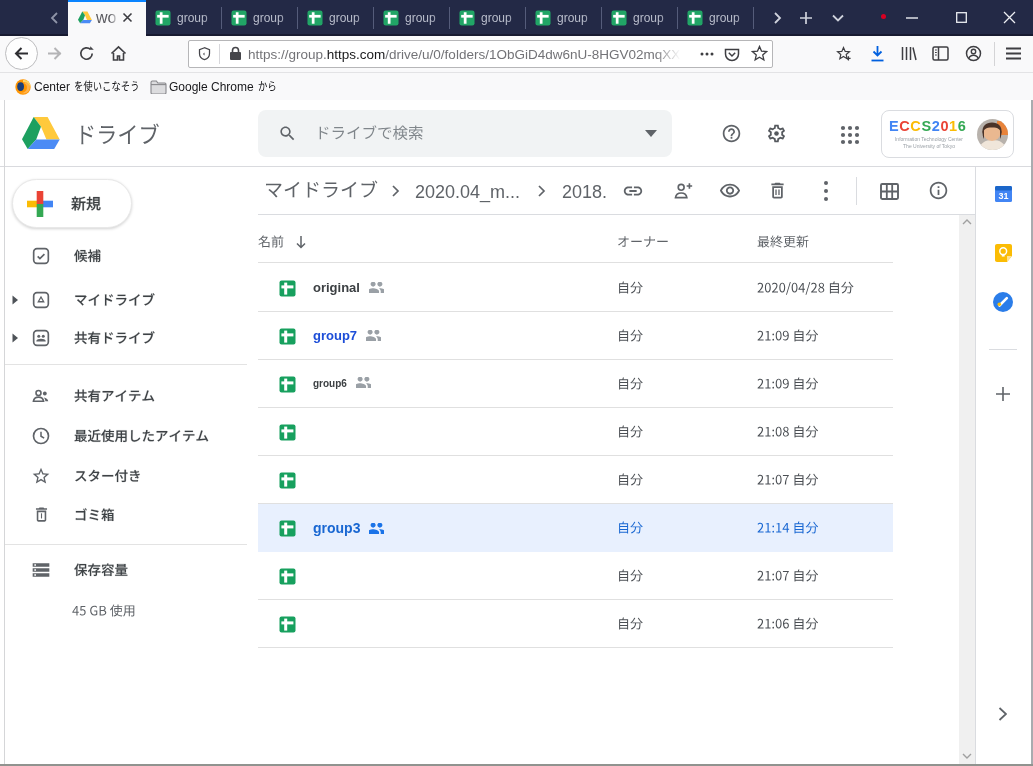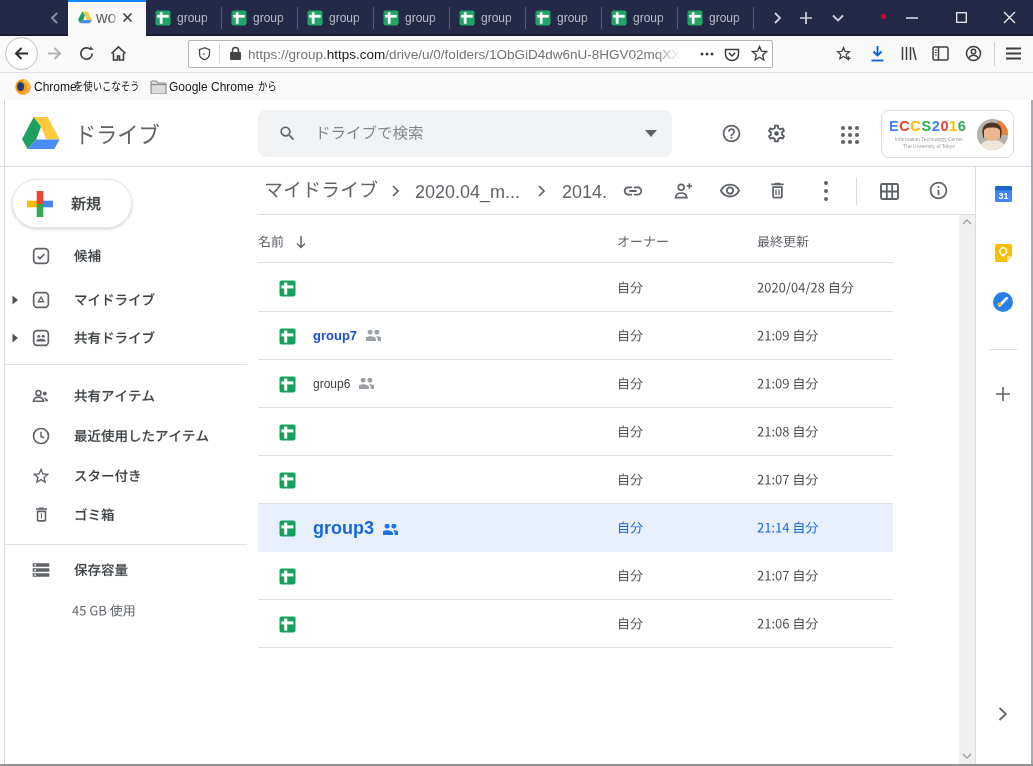--- a/index.html
+++ b/index.html
@@ -173,21 +173,21 @@
     <svg class="ab" style="left:1006px;top:47px" width="15" height="13" viewBox="0 0 15 13">
       <path d="M0 1.5h15M0 6.5h15M0 11.5h15" stroke="#3e3e42" stroke-width="1.8"></path>
     </svg>
     <div class="ab" style="left:0px;top:73px;width:1033px;height:27px;background:#f9f9fa;border-bottom:1px solid #cfcfd1"></div>
     <svg class="ab" style="left:15px;top:79px" width="16" height="16" viewBox="0 0 16 16">
 <circle cx="8" cy="8" r="7.7" fill="#ff9500"></circle>
 <ellipse cx="5.6" cy="7.6" rx="3.4" ry="4.4" fill="#1c3f7a"></ellipse>
 <path d="M2.6 11.8C4.4 13.6 6.4 14 8.4 13.4c2.6-.8 3.9-3 3.5-5.6C11.6 5.6 10 4.2 7.8 4c1.6-1 3.4-1 4.8 0 1.6 1.1 2.4 2.9 2.2 4.9-.3 3-2.6 5.3-5.7 5.5-2.7.2-5.3-1-6.5-2.6z" fill="#ffb24c"></path>
 <path d="M8 1.1c2.4-.6 5 .4 6.4 2.6 1 1.6 1.2 3.4.7 5.1-.1-2.3-1.2-4.1-3.1-5.1C10.7 3 9.3 2.8 8 3.2z" fill="#ffd567"></path>
 </svg>
-    <div class="ab" style="left:34px;top:80px;width:40px;height:14px;font-size:12px;line-height:14px;color:#18181b">Chrome</div>
+    <div class="ab" style="left:34px;top:80px;width:40px;height:14px;font-size:12px;line-height:14px;color:#18181b">Center</div>
     <div style="position:absolute;left:73.5px;top:80.4px;line-height:0">
       <svg width="68" height="14" viewBox="0 -10.6 68 14" style="overflow:visible">
         <path fill="#18181b" d="M8.3 -5.3 7.9 -6.2C7.7 -6 7.5 -5.9 7.2 -5.7C6.7 -5.4 6.1 -5.1 5.5 -4.8C5.3 -5.4 4.8 -5.8 4.2 -5.8C3.8 -5.8 3.3 -5.7 2.9 -5.4C3.2 -5.9 3.6 -6.6 3.8 -7.2C4.8 -7.3 6 -7.4 6.9 -7.6L6.9 -8.5C6 -8.3 5 -8.2 4 -8.1C4.2 -8.7 4.2 -9.1 4.3 -9.5L3.5 -9.6C3.5 -9.1 3.4 -8.6 3.3 -8.1L2.7 -8.1C2.3 -8.1 1.6 -8.1 1.1 -8.2V-7.3C1.6 -7.2 2.2 -7.2 2.6 -7.2H3.1C2.7 -6.3 2.1 -5 0.9 -3.6L1.5 -3C1.8 -3.4 2.1 -3.9 2.4 -4.2C2.8 -4.7 3.4 -5.1 4 -5.1C4.4 -5.1 4.7 -4.8 4.8 -4.3C3.7 -3.6 2.6 -2.7 2.6 -1.3C2.6 0.2 3.7 0.5 5 0.5C5.9 0.5 6.9 0.4 7.6 0.3L7.6 -0.6C6.8 -0.5 5.8 -0.3 5.1 -0.3C4.1 -0.3 3.4 -0.5 3.4 -1.4C3.4 -2.2 4 -2.9 4.9 -3.4C4.9 -2.8 4.8 -2 4.8 -1.6H5.6L5.5 -3.9C6.2 -4.3 6.9 -4.7 7.4 -4.9C7.7 -5 8 -5.2 8.3 -5.3Z M15 -10V-8.7H12.4V-7.9H15V-6.7H12.6V-3.4H14.9C14.9 -2.8 14.7 -2.1 14.4 -1.6C13.9 -2 13.5 -2.6 13.2 -3.2L12.6 -2.9C13 -2.2 13.4 -1.5 14 -1C13.6 -0.5 12.9 -0 12 0.3C12.2 0.4 12.4 0.8 12.4 1C13.4 0.6 14.1 0.1 14.6 -0.5C15.5 0.3 16.7 0.7 18 1C18.1 0.7 18.3 0.4 18.5 0.2C17.1 -0 15.9 -0.4 15 -1.1C15.4 -1.8 15.5 -2.6 15.6 -3.4H18.1V-6.7H15.6V-7.9H18.4V-8.7H15.6V-10ZM13.3 -6H15V-4.7L15 -4.2H13.3ZM15.6 -6H17.4V-4.2H15.6L15.6 -4.7ZM12 -10.1C11.4 -8.3 10.5 -6.5 9.6 -5.4C9.7 -5.1 9.9 -4.7 9.9 -4.5C10.3 -4.9 10.7 -5.4 11 -6V1H11.7V-7.3C12 -8.1 12.4 -9 12.6 -9.8Z M20.8 -8.4 19.9 -8.4C20 -8.1 20 -7.6 20 -7.3C20 -6.6 20 -5.2 20.1 -4.1C20.3 -1 21.2 0.1 22.1 0.1C22.7 0.1 23.3 -0.6 23.8 -2.6L23.2 -3.5C23 -2.3 22.5 -1 22.1 -1C21.4 -1 20.9 -2.4 20.8 -4.4C20.7 -5.4 20.7 -6.5 20.7 -7.2C20.7 -7.5 20.8 -8.1 20.8 -8.4ZM25.7 -8 25 -7.7C25.9 -6.3 26.4 -3.9 26.6 -1.7L27.3 -2.1C27.2 -4.1 26.5 -6.6 25.7 -8Z M30.3 -8.4V-7.4C31 -7.4 31.8 -7.3 32.8 -7.3C33.6 -7.3 34.6 -7.4 35.3 -7.5V-8.4C34.6 -8.4 33.6 -8.3 32.8 -8.3C31.8 -8.3 31 -8.3 30.3 -8.4ZM30.7 -3.6 29.9 -3.7C29.8 -3.2 29.7 -2.6 29.7 -2C29.7 -0.5 30.8 0.3 32.7 0.3C34 0.3 35.2 0.1 35.9 -0.1L35.9 -1.2C35.2 -0.9 34 -0.7 32.7 -0.7C31.2 -0.7 30.5 -1.3 30.5 -2.2C30.5 -2.7 30.5 -3.1 30.7 -3.6Z M45.7 -5.5 46.2 -6.3C45.7 -6.7 44.7 -7.5 44 -7.9L43.6 -7.2C44.2 -6.8 45.2 -6 45.7 -5.5ZM43.3 -2 43.3 -1.4C43.3 -0.8 43 -0.3 42.2 -0.3C41.5 -0.3 41.1 -0.6 41.1 -1.2C41.1 -1.8 41.6 -2.2 42.3 -2.2C42.6 -2.2 43 -2.1 43.3 -2ZM43.9 -5.8H43.1C43.2 -5 43.2 -3.8 43.2 -2.8C43 -2.9 42.6 -2.9 42.3 -2.9C41.3 -2.9 40.5 -2.2 40.5 -1.1C40.5 0.1 41.3 0.6 42.3 0.6C43.5 0.6 44 -0.2 44 -1.1L44 -1.6C44.6 -1.2 45.1 -0.7 45.5 -0.3L45.9 -1.1C45.4 -1.6 44.7 -2.2 43.9 -2.6L43.9 -4.5C43.9 -5 43.9 -5.3 43.9 -5.8ZM41.7 -9.5 40.8 -9.6C40.8 -9 40.7 -8.2 40.5 -7.5C40.2 -7.5 39.8 -7.5 39.5 -7.5C39.1 -7.5 38.7 -7.5 38.3 -7.6L38.4 -6.7C38.8 -6.6 39.1 -6.6 39.5 -6.6C39.8 -6.6 40 -6.6 40.3 -6.7C39.9 -5.3 39.1 -3.3 38.3 -2.2L39 -1.7C39.8 -3 40.6 -5.1 41.1 -6.8C41.7 -6.9 42.3 -7 42.8 -7.2L42.8 -8.1C42.3 -7.9 41.8 -7.8 41.3 -7.7C41.4 -8.4 41.6 -9.1 41.7 -9.5Z M49.3 -9 49.3 -8C49.5 -8 49.8 -8 50 -8.1C50.4 -8.1 52.1 -8.2 52.5 -8.2C51.9 -7.6 50.4 -5.9 49.4 -5C48.9 -4.9 48.3 -4.8 47.8 -4.8L47.8 -3.9C48.9 -4.1 50.2 -4.3 51.2 -4.4C50.7 -4 50.1 -3.1 50.1 -2.1C50.1 -0.3 51.3 0.6 53.6 0.5L53.8 -0.5C53.5 -0.4 53 -0.4 52.4 -0.5C51.6 -0.6 50.8 -1 50.8 -2.3C50.8 -3.4 51.7 -4.4 52.6 -4.5C53.2 -4.6 54.1 -4.7 55 -4.6V-5.5C53.7 -5.5 52 -5.3 50.6 -5.1C51.3 -5.9 52.7 -7.3 53.4 -8.1C53.5 -8.2 53.7 -8.4 53.9 -8.5L53.4 -9.2C53.3 -9.2 53.1 -9.1 52.9 -9.1C52.3 -9 50.4 -8.9 50 -8.9C49.7 -8.9 49.5 -8.9 49.3 -9Z M62.9 -4C62.9 -1.8 61.3 -0.7 59 -0.3L59.4 0.6C61.9 0.1 63.7 -1.4 63.7 -4C63.7 -5.7 62.7 -6.6 61.4 -6.6C60.3 -6.6 59.2 -6.2 58.6 -6C58.3 -6 58 -5.9 57.7 -5.9L58 -4.8C58.2 -4.9 58.5 -5 58.7 -5.1C59.3 -5.3 60.2 -5.7 61.3 -5.7C62.3 -5.7 62.9 -5 62.9 -4ZM59 -9.4 58.8 -8.5C59.9 -8.2 61.8 -8 62.8 -7.9L62.9 -8.8C62 -8.9 60 -9.1 59 -9.4Z"></path>
       </svg>
     </div>
     <svg class="ab" style="left:150px;top:80px" width="17" height="14" viewBox="0 0 17 14">
 <path d="M1 2.5c0-.8.6-1.5 1.4-1.5h4l1.4 2h7c.8 0 1.2.6 1.2 1.4v8.2c0 .8-.4 1.4-1.2 1.4H2.4c-.8 0-1.4-.6-1.4-1.4z" fill="#dcdcde" stroke="#88888c" stroke-width="1.1"></path>
 <path d="M1 4.6h15" stroke="#88888c" stroke-width="1.1"></path>
     </svg>
     <div class="ab" style="left:169px;top:80px;width:92px;height:14px;font-size:12px;line-height:14px;color:#18181b">Google Chrome</div>
@@ -261,21 +261,21 @@
         <path fill="#5f6368" d="M8.7 -3C9.9 -1.8 11.4 -0.1 12.1 0.9L13.5 -0.2C12.7 -1.2 11.4 -2.6 10.3 -3.7C13.4 -6.1 15.8 -9.2 17.2 -11.5C17.3 -11.6 17.5 -11.8 17.7 -12L16.5 -13C16.2 -12.9 15.8 -12.9 15.2 -12.9C13.3 -12.9 4.9 -12.9 3.9 -12.9C3.2 -12.9 2.5 -12.9 2 -13V-11.3C2.3 -11.3 3.2 -11.4 3.9 -11.4C5 -11.4 13.4 -11.4 15.1 -11.4C14.1 -9.7 11.9 -6.9 9.1 -4.8C7.8 -6 6.3 -7.2 5.6 -7.8L4.4 -6.8C5.4 -6.1 7.6 -4.2 8.7 -3Z M20.6 -6.9 21.4 -5.4C24 -6.2 26.6 -7.3 28.6 -8.5V-1.4C28.6 -0.7 28.6 0.2 28.5 0.6H30.4C30.3 0.2 30.3 -0.7 30.3 -1.4V-9.5C32.2 -10.8 34 -12.2 35.4 -13.7L34.1 -14.9C32.8 -13.3 30.9 -11.6 28.9 -10.4C26.8 -9.1 23.9 -7.8 20.6 -6.9Z M50.5 -13.7 49.4 -13.2C50 -12.3 50.6 -11.3 51.1 -10.3L52.2 -10.8C51.8 -11.7 50.9 -13 50.5 -13.7ZM52.8 -14.6 51.7 -14.1C52.4 -13.3 53 -12.3 53.5 -11.3L54.5 -11.8C54.1 -12.7 53.3 -14 52.8 -14.6ZM43.8 -1.4C43.8 -0.7 43.8 0.2 43.7 0.8H45.5C45.4 0.2 45.4 -0.8 45.4 -1.4V-7.7C47.5 -7 50.8 -5.8 52.8 -4.6L53.5 -6.3C51.5 -7.3 47.9 -8.6 45.4 -9.4V-12.5C45.4 -13.1 45.4 -13.9 45.5 -14.5H43.6C43.8 -13.9 43.8 -13 43.8 -12.5C43.8 -10.9 43.8 -2.5 43.8 -1.4Z M61.4 -14.2V-12.6C61.9 -12.6 62.5 -12.6 63.1 -12.6C64.1 -12.6 69.5 -12.6 70.5 -12.6C71.2 -12.6 71.8 -12.6 72.3 -12.6V-14.2C71.8 -14.1 71.2 -14.1 70.6 -14.1C69.4 -14.1 64.1 -14.1 63.1 -14.1C62.5 -14.1 61.9 -14.1 61.4 -14.2ZM73.7 -9.1 72.6 -9.8C72.4 -9.7 72 -9.7 71.6 -9.7C70.6 -9.7 62.5 -9.7 61.5 -9.7C61 -9.7 60.4 -9.7 59.7 -9.8V-8.2C60.4 -8.2 61.1 -8.2 61.5 -8.2C62.7 -8.2 70.7 -8.2 71.6 -8.2C71.3 -6.9 70.5 -5.3 69.4 -4C67.8 -2.3 65.4 -1.1 62.7 -0.6L63.9 0.8C66.3 0.1 68.7 -1 70.7 -3.2C72.1 -4.7 72.9 -6.7 73.4 -8.6C73.5 -8.7 73.6 -9 73.7 -9.1Z M77.6 -6.9 78.4 -5.4C81 -6.2 83.6 -7.3 85.6 -8.5V-1.4C85.6 -0.7 85.6 0.2 85.5 0.6H87.4C87.3 0.2 87.3 -0.7 87.3 -1.4V-9.5C89.2 -10.8 91 -12.2 92.4 -13.7L91.1 -14.9C89.8 -13.3 87.9 -11.6 85.9 -10.4C83.8 -9.1 80.9 -7.8 77.6 -6.9Z M111.8 -16.3 110.8 -15.8C111.3 -15.2 111.9 -14.1 112.3 -13.3L113.4 -13.8C113 -14.5 112.3 -15.6 111.8 -16.3ZM111.1 -12.4 110.1 -13 110.9 -13.3C110.5 -14 109.8 -15.1 109.4 -15.8L108.3 -15.4C108.8 -14.7 109.3 -13.8 109.7 -13.1C109.4 -13 109.1 -13 108.9 -13C108 -13 100.5 -13 99.4 -13C98.7 -13 98 -13.1 97.5 -13.1V-11.5C97.9 -11.5 98.6 -11.5 99.4 -11.5C100.5 -11.5 108 -11.5 109.1 -11.5C108.8 -9.7 107.9 -7 106.6 -5.3C105 -3.3 102.9 -1.7 99.2 -0.8L100.5 0.7C103.9 -0.4 106.2 -2.2 108 -4.4C109.5 -6.4 110.4 -9.4 110.8 -11.4C110.9 -11.8 110.9 -12.1 111.1 -12.4Z"></path>
       </svg>
     </div>
     <svg class="ab" style="left:391px;top:185px" width="9" height="12" viewBox="0 0 9 12">
       <path d="M2 1l5 5-5 5" fill="none" stroke="#5f6368" stroke-width="1.7"></path>
     </svg>
     <div class="ab" style="left:415px;top:181px;width:120px;height:23px;font-size:18px;color:#5f6368;line-height:23px">2020.04_m...</div>
     <svg class="ab" style="left:537px;top:185px" width="9" height="12" viewBox="0 0 9 12">
       <path d="M2 1l5 5-5 5" fill="none" stroke="#5f6368" stroke-width="1.7"></path>
     </svg>
-    <div class="ab" style="left:562px;top:181px;width:60px;height:23px;font-size:18px;color:#5f6368;line-height:23px">2014.</div>
+    <div class="ab" style="left:562px;top:181px;width:60px;height:23px;font-size:18px;color:#5f6368;line-height:23px">2018.</div>
     <svg class="ab" style="left:622px;top:180px" width="22" height="22" viewBox="0 0 24 24">
       <path fill="#5f6368" d="M3.9 12c0-1.71 1.39-3.1 3.1-3.1h4V7H7c-2.76 0-5 2.24-5 5s2.24 5 5 5h4v-1.9H7c-1.71 0-3.1-1.39-3.1-3.1zM8 13h8v-2H8v2zm9-6h-4v1.9h4c1.71 0 3.1 1.39 3.1 3.1s-1.39 3.1-3.1 3.1h-4V17h4c2.76 0 5-2.24 5-5s-2.24-5-5-5z"></path>
     </svg>
     <svg class="ab" style="left:672px;top:180px" width="22" height="22" viewBox="0 0 24 24">
 <circle cx="10" cy="8" r="3.2" fill="none" stroke="#5f6368" stroke-width="1.8"></circle>
 <path d="M3.8 19.2c.5-3.4 3.2-5 6.2-5s5.7 1.6 6.2 5z" fill="none" stroke="#5f6368" stroke-width="1.8"></path>
 <path d="M19 3.5v6M16 6.5h6" stroke="#5f6368" stroke-width="1.8" fill="none"></path>
     </svg>
     <svg class="ab" style="left:719px;top:180px" width="22" height="22" viewBox="0 0 24 24">
       <path fill="#5f6368" d="M12 6c3.79 0 7.17 2.13 8.82 5.5C19.17 14.87 15.79 17 12 17s-7.17-2.13-8.82-5.5C4.83 8.13 8.21 6 12 6m0-2C7 4 2.73 7.11 1 11.5 2.73 15.89 7 19 12 19s9.27-3.11 11-7.5C21.27 7.11 17 4 12 4zm0 5c1.38 0 2.5 1.12 2.5 2.5S13.38 14 12 14s-2.5-1.12-2.5-2.5S10.62 9 12 9m0-2c-2.48 0-4.5 2.02-4.5 4.5S9.52 16 12 16s4.5-2.02 4.5-4.5S14.48 7 12 7z"></path>
@@ -420,20 +420,23 @@
       <defs>
         <path id="jib" d="M3.1 -5.3H10.1V-3.4H3.1ZM3.1 -6.3V-8.2H10.1V-6.3ZM3.1 -2.5H10.1V-0.6H3.1ZM5.9 -10.9C5.8 -10.4 5.6 -9.7 5.4 -9.1H2.1V1.1H3.1V0.3H10.1V1H11.1V-9.1H6.4C6.6 -9.6 6.8 -10.2 7 -10.8Z M17.2 -10.7C16.4 -8.6 15 -6.9 13.3 -5.7C13.5 -5.6 14 -5.2 14.1 -5C15.8 -6.2 17.3 -8.2 18.3 -10.4ZM21.7 -10.7 20.8 -10.3C21.8 -8.4 23.4 -6.3 24.9 -5.1C25.1 -5.4 25.4 -5.7 25.7 -6C24.3 -7 22.6 -8.9 21.7 -10.7ZM15.4 -6V-5.1H18.1C17.8 -2.8 17.1 -0.8 14 0.2C14.2 0.5 14.5 0.8 14.6 1.1C18 -0.1 18.8 -2.5 19.1 -5.1H22.5C22.4 -1.8 22.2 -0.5 21.8 -0.1C21.7 0 21.5 0.1 21.3 0.1C21 0.1 20.2 0 19.3 -0C19.5 0.2 19.6 0.7 19.6 0.9C20.5 1 21.3 1 21.7 1C22.2 0.9 22.5 0.8 22.7 0.5C23.2 0 23.3 -1.5 23.5 -5.5C23.6 -5.7 23.6 -6 23.6 -6Z"></path>
       </defs>
     </svg>
     <div class="ab" style="left:258px;top:310.5px;width:635px;height:1px;background:#e0e0e0"></div>
     <svg class="ab" style="left:279px;top:279.5px" width="17" height="17" viewBox="0 0 17 17">
 <rect x="0.5" y="0.5" width="16" height="16" rx="2" fill="#17a05e"></rect>
 <rect x="5.2" y="2.6" width="3" height="12" fill="#fff"></rect>
 <rect x="2.4" y="5.4" width="12" height="3" fill="#fff"></rect>
     </svg>
+    <div class="ab" style="left:313px;top:278.5px;width:250px;height:18px;font-size:13px;font-weight:bold;color:#3c4043;line-height:18px;white-space:nowrap">original<svg style="display:inline-block;vertical-align:-1.5px;margin-left:9px" width="15" height="11" viewBox="3.5 5.5 17 13">
+        <path fill="#9aa0a6" d="M16 11c1.66 0 2.99-1.34 2.99-3S17.66 5 16 5c-1.66 0-3 1.34-3 3s1.34 3 3 3zm-8 0c1.66 0 2.99-1.34 2.99-3S9.66 5 8 5C6.34 5 5 6.34 5 8s1.34 3 3 3zm0 2c-2.33 0-7 1.17-7 3.5V19h14v-2.5c0-2.33-4.67-3.5-7-3.5zm8 0c-.29 0-.62.02-.97.05 1.16.84 1.97 1.97 1.97 3.45V19h6v-2.5c0-2.33-4.67-3.5-7-3.5z"></path>
+      </svg></div>
     <svg class="ab" style="left:617px;top:280.6px;overflow:visible" width="28" height="16" viewBox="0 -11.4 28 16">
       <use href="#jib" fill="#4b4f54"></use>
     </svg>
     <svg class="ab" style="left:757px;top:280.6px;overflow:visible" width="97" height="16" viewBox="0 -11.4 97 16">
       <path fill="#4b4f54" d="M0.6 0H6.6V-1H3.9C3.4 -1 2.9 -1 2.4 -0.9C4.6 -3.1 6.1 -5 6.1 -6.9C6.1 -8.6 5 -9.7 3.3 -9.7C2.1 -9.7 1.3 -9.2 0.5 -8.3L1.2 -7.6C1.7 -8.3 2.4 -8.7 3.2 -8.7C4.4 -8.7 4.9 -7.9 4.9 -6.9C4.9 -5.2 3.6 -3.3 0.6 -0.7Z M10.8 0.2C12.6 0.2 13.8 -1.5 13.8 -4.8C13.8 -8.1 12.6 -9.7 10.8 -9.7C9 -9.7 7.9 -8.1 7.9 -4.8C7.9 -1.5 9 0.2 10.8 0.2ZM10.8 -0.8C9.8 -0.8 9 -2 9 -4.8C9 -7.6 9.8 -8.8 10.8 -8.8C11.9 -8.8 12.6 -7.6 12.6 -4.8C12.6 -2 11.9 -0.8 10.8 -0.8Z M15 0H21V-1H18.4C17.9 -1 17.3 -1 16.8 -0.9C19 -3.1 20.5 -5 20.5 -6.9C20.5 -8.6 19.5 -9.7 17.8 -9.7C16.5 -9.7 15.7 -9.2 14.9 -8.3L15.6 -7.6C16.2 -8.3 16.8 -8.7 17.6 -8.7C18.8 -8.7 19.4 -7.9 19.4 -6.9C19.4 -5.2 18 -3.3 15 -0.7Z M25.3 0.2C27.1 0.2 28.2 -1.5 28.2 -4.8C28.2 -8.1 27.1 -9.7 25.3 -9.7C23.4 -9.7 22.3 -8.1 22.3 -4.8C22.3 -1.5 23.4 0.2 25.3 0.2ZM25.3 -0.8C24.2 -0.8 23.4 -2 23.4 -4.8C23.4 -7.6 24.2 -8.8 25.3 -8.8C26.3 -8.8 27.1 -7.6 27.1 -4.8C27.1 -2 26.3 -0.8 25.3 -0.8Z M29 2.3H29.9L33.8 -10.3H32.9Z M37.6 0.2C39.4 0.2 40.5 -1.5 40.5 -4.8C40.5 -8.1 39.4 -9.7 37.6 -9.7C35.8 -9.7 34.6 -8.1 34.6 -4.8C34.6 -1.5 35.8 0.2 37.6 0.2ZM37.6 -0.8C36.5 -0.8 35.8 -2 35.8 -4.8C35.8 -7.6 36.5 -8.8 37.6 -8.8C38.6 -8.8 39.4 -7.6 39.4 -4.8C39.4 -2 38.6 -0.8 37.6 -0.8Z M45.6 0H46.7V-2.6H48V-3.6H46.7V-9.5H45.4L41.4 -3.4V-2.6H45.6ZM45.6 -3.6H42.7L44.8 -6.8C45.1 -7.3 45.4 -7.8 45.6 -8.2H45.7C45.6 -7.7 45.6 -7 45.6 -6.5Z M48.5 2.3H49.4L53.3 -10.3H52.4Z M54.1 0H60V-1H57.4C56.9 -1 56.3 -1 55.8 -0.9C58.1 -3.1 59.6 -5 59.6 -6.9C59.6 -8.6 58.5 -9.7 56.8 -9.7C55.6 -9.7 54.8 -9.2 54 -8.3L54.7 -7.6C55.2 -8.3 55.9 -8.7 56.7 -8.7C57.9 -8.7 58.4 -7.9 58.4 -6.9C58.4 -5.2 57 -3.3 54.1 -0.7Z M64.3 0.2C66.1 0.2 67.3 -0.9 67.3 -2.3C67.3 -3.6 66.5 -4.3 65.7 -4.8V-4.9C66.3 -5.3 67 -6.2 67 -7.2C67 -8.6 66 -9.7 64.4 -9.7C62.9 -9.7 61.8 -8.7 61.8 -7.3C61.8 -6.3 62.3 -5.5 63 -5.1V-5C62.2 -4.5 61.3 -3.6 61.3 -2.4C61.3 -0.9 62.6 0.2 64.3 0.2ZM65 -5.2C63.9 -5.6 62.8 -6.1 62.8 -7.3C62.8 -8.2 63.5 -8.8 64.4 -8.8C65.4 -8.8 66 -8 66 -7.1C66 -6.4 65.6 -5.7 65 -5.2ZM64.4 -0.7C63.2 -0.7 62.3 -1.5 62.3 -2.5C62.3 -3.4 62.9 -4.1 63.7 -4.6C65 -4.1 66.2 -3.6 66.2 -2.3C66.2 -1.4 65.5 -0.7 64.4 -0.7Z M73.9 -5.3H80.9V-3.4H73.9ZM73.9 -6.3V-8.2H80.9V-6.3ZM73.9 -2.5H80.9V-0.6H73.9ZM76.7 -10.9C76.6 -10.4 76.4 -9.7 76.2 -9.1H72.9V1.1H73.9V0.3H80.9V1H81.9V-9.1H77.2C77.4 -9.6 77.7 -10.2 77.9 -10.8Z M88 -10.7C87.2 -8.6 85.8 -6.9 84.1 -5.7C84.4 -5.6 84.8 -5.2 85 -5C86.6 -6.2 88.1 -8.2 89.1 -10.4ZM92.6 -10.7 91.6 -10.3C92.6 -8.4 94.3 -6.3 95.7 -5.1C95.9 -5.4 96.3 -5.7 96.5 -6C95.1 -7 93.4 -8.9 92.6 -10.7ZM86.3 -6V-5.1H88.9C88.6 -2.8 87.9 -0.8 84.8 0.2C85 0.5 85.3 0.8 85.4 1.1C88.8 -0.1 89.6 -2.5 90 -5.1H93.3C93.2 -1.8 93 -0.5 92.7 -0.1C92.5 0 92.4 0.1 92.1 0.1C91.8 0.1 91 0 90.1 -0C90.3 0.2 90.4 0.7 90.5 0.9C91.3 1 92.1 1 92.5 1C93 0.9 93.3 0.8 93.5 0.5C94 0 94.2 -1.5 94.4 -5.5C94.4 -5.7 94.4 -6 94.4 -6Z"></path>
     </svg>
     <div class="ab" style="left:258px;top:358.5px;width:635px;height:1px;background:#e0e0e0"></div>
     <svg class="ab" style="left:279px;top:327.5px" width="17" height="17" viewBox="0 0 17 17">
 <rect x="0.5" y="0.5" width="16" height="16" rx="2" fill="#17a05e"></rect>
 <rect x="5.2" y="2.6" width="3" height="12" fill="#fff"></rect>
@@ -447,21 +450,21 @@
     </svg>
     <svg class="ab" style="left:757px;top:328.6px;overflow:visible" width="62" height="16" viewBox="0 -11.4 62 16">
       <path fill="#4b4f54" d="M0.6 0H6.6V-1H3.9C3.4 -1 2.9 -1 2.4 -0.9C4.6 -3.1 6.1 -5 6.1 -6.9C6.1 -8.6 5 -9.7 3.3 -9.7C2.1 -9.7 1.3 -9.2 0.5 -8.3L1.2 -7.6C1.7 -8.3 2.4 -8.7 3.2 -8.7C4.4 -8.7 4.9 -7.9 4.9 -6.9C4.9 -5.2 3.6 -3.3 0.6 -0.7Z M8.4 0H13.6V-1H11.7V-9.5H10.8C10.2 -9.2 9.6 -9 8.8 -8.9V-8.1H10.5V-1H8.4Z M16.2 -5.1C16.7 -5.1 17.1 -5.4 17.1 -6C17.1 -6.5 16.7 -6.9 16.2 -6.9C15.8 -6.9 15.4 -6.5 15.4 -6C15.4 -5.4 15.8 -5.1 16.2 -5.1ZM16.2 0.2C16.7 0.2 17.1 -0.2 17.1 -0.7C17.1 -1.3 16.7 -1.6 16.2 -1.6C15.8 -1.6 15.4 -1.3 15.4 -0.7C15.4 -0.2 15.8 0.2 16.2 0.2Z M21.7 0.2C23.5 0.2 24.6 -1.5 24.6 -4.8C24.6 -8.1 23.5 -9.7 21.7 -9.7C19.8 -9.7 18.7 -8.1 18.7 -4.8C18.7 -1.5 19.8 0.2 21.7 0.2ZM21.7 -0.8C20.6 -0.8 19.8 -2 19.8 -4.8C19.8 -7.6 20.6 -8.8 21.7 -8.8C22.7 -8.8 23.5 -7.6 23.5 -4.8C23.5 -2 22.7 -0.8 21.7 -0.8Z M28.3 0.2C30.1 0.2 31.8 -1.3 31.8 -5.2C31.8 -8.2 30.4 -9.7 28.6 -9.7C27.1 -9.7 25.8 -8.5 25.8 -6.6C25.8 -4.6 26.9 -3.6 28.5 -3.6C29.2 -3.6 30.1 -4.1 30.7 -4.8C30.6 -1.8 29.5 -0.8 28.3 -0.8C27.7 -0.8 27.1 -1.1 26.7 -1.5L26 -0.8C26.5 -0.2 27.3 0.2 28.3 0.2ZM30.6 -5.8C30 -4.9 29.3 -4.5 28.7 -4.5C27.5 -4.5 26.9 -5.3 26.9 -6.6C26.9 -7.9 27.7 -8.8 28.6 -8.8C29.8 -8.8 30.5 -7.7 30.6 -5.8Z M38.5 -5.3H45.4V-3.4H38.5ZM38.5 -6.3V-8.2H45.4V-6.3ZM38.5 -2.5H45.4V-0.6H38.5ZM41.3 -10.9C41.2 -10.4 41 -9.7 40.8 -9.1H37.5V1.1H38.5V0.3H45.4V1H46.5V-9.1H41.8C42 -9.6 42.2 -10.2 42.4 -10.8Z M52.6 -10.7C51.8 -8.6 50.3 -6.9 48.7 -5.7C48.9 -5.6 49.3 -5.2 49.5 -5C51.2 -6.2 52.7 -8.2 53.6 -10.4ZM57.1 -10.7 56.2 -10.3C57.2 -8.4 58.8 -6.3 60.3 -5.1C60.5 -5.4 60.8 -5.7 61.1 -6C59.7 -7 58 -8.9 57.1 -10.7ZM50.8 -6V-5.1H53.5C53.2 -2.8 52.5 -0.8 49.4 0.2C49.6 0.5 49.9 0.8 50 1.1C53.4 -0.1 54.2 -2.5 54.5 -5.1H57.9C57.7 -1.8 57.6 -0.5 57.2 -0.1C57.1 0 56.9 0.1 56.7 0.1C56.4 0.1 55.6 0 54.7 -0C54.9 0.2 55 0.7 55 0.9C55.8 1 56.7 1 57.1 1C57.5 0.9 57.8 0.8 58.1 0.5C58.6 0 58.7 -1.5 58.9 -5.5C58.9 -5.7 58.9 -6 58.9 -6Z"></path>
     </svg>
     <div class="ab" style="left:258px;top:406.5px;width:635px;height:1px;background:#e0e0e0"></div>
     <svg class="ab" style="left:279px;top:375.5px" width="17" height="17" viewBox="0 0 17 17">
 <rect x="0.5" y="0.5" width="16" height="16" rx="2" fill="#17a05e"></rect>
 <rect x="5.2" y="2.6" width="3" height="12" fill="#fff"></rect>
 <rect x="2.4" y="5.4" width="12" height="3" fill="#fff"></rect>
     </svg>
-    <div class="ab" style="left:313px;top:374.5px;width:250px;height:18px;font-size:12px;font-weight:normal;color:#3c4043;line-height:18px;white-space:nowrap">group6<svg style="display:inline-block;vertical-align:-1.5px;margin-left:9px" width="15" height="11" viewBox="3.5 5.5 17 13">
+    <div class="ab" style="left:313px;top:374.5px;width:250px;height:18px;font-size:10px;font-weight:bold;color:#3c4043;line-height:18px;white-space:nowrap">group6<svg style="display:inline-block;vertical-align:-1.5px;margin-left:9px" width="15" height="11" viewBox="3.5 5.5 17 13">
         <path fill="#9aa0a6" d="M16 11c1.66 0 2.99-1.34 2.99-3S17.66 5 16 5c-1.66 0-3 1.34-3 3s1.34 3 3 3zm-8 0c1.66 0 2.99-1.34 2.99-3S9.66 5 8 5C6.34 5 5 6.34 5 8s1.34 3 3 3zm0 2c-2.33 0-7 1.17-7 3.5V19h14v-2.5c0-2.33-4.67-3.5-7-3.5zm8 0c-.29 0-.62.02-.97.05 1.16.84 1.97 1.97 1.97 3.45V19h6v-2.5c0-2.33-4.67-3.5-7-3.5z"></path>
       </svg></div>
     <svg class="ab" style="left:617px;top:376.6px;overflow:visible" width="28" height="16" viewBox="0 -11.4 28 16">
       <use href="#jib" fill="#4b4f54"></use>
     </svg>
     <svg class="ab" style="left:757px;top:376.6px;overflow:visible" width="62" height="16" viewBox="0 -11.4 62 16">
       <path fill="#4b4f54" d="M0.6 0H6.6V-1H3.9C3.4 -1 2.9 -1 2.4 -0.9C4.6 -3.1 6.1 -5 6.1 -6.9C6.1 -8.6 5 -9.7 3.3 -9.7C2.1 -9.7 1.3 -9.2 0.5 -8.3L1.2 -7.6C1.7 -8.3 2.4 -8.7 3.2 -8.7C4.4 -8.7 4.9 -7.9 4.9 -6.9C4.9 -5.2 3.6 -3.3 0.6 -0.7Z M8.4 0H13.6V-1H11.7V-9.5H10.8C10.2 -9.2 9.6 -9 8.8 -8.9V-8.1H10.5V-1H8.4Z M16.2 -5.1C16.7 -5.1 17.1 -5.4 17.1 -6C17.1 -6.5 16.7 -6.9 16.2 -6.9C15.8 -6.9 15.4 -6.5 15.4 -6C15.4 -5.4 15.8 -5.1 16.2 -5.1ZM16.2 0.2C16.7 0.2 17.1 -0.2 17.1 -0.7C17.1 -1.3 16.7 -1.6 16.2 -1.6C15.8 -1.6 15.4 -1.3 15.4 -0.7C15.4 -0.2 15.8 0.2 16.2 0.2Z M21.7 0.2C23.5 0.2 24.6 -1.5 24.6 -4.8C24.6 -8.1 23.5 -9.7 21.7 -9.7C19.8 -9.7 18.7 -8.1 18.7 -4.8C18.7 -1.5 19.8 0.2 21.7 0.2ZM21.7 -0.8C20.6 -0.8 19.8 -2 19.8 -4.8C19.8 -7.6 20.6 -8.8 21.7 -8.8C22.7 -8.8 23.5 -7.6 23.5 -4.8C23.5 -2 22.7 -0.8 21.7 -0.8Z M28.3 0.2C30.1 0.2 31.8 -1.3 31.8 -5.2C31.8 -8.2 30.4 -9.7 28.6 -9.7C27.1 -9.7 25.8 -8.5 25.8 -6.6C25.8 -4.6 26.9 -3.6 28.5 -3.6C29.2 -3.6 30.1 -4.1 30.7 -4.8C30.6 -1.8 29.5 -0.8 28.3 -0.8C27.7 -0.8 27.1 -1.1 26.7 -1.5L26 -0.8C26.5 -0.2 27.3 0.2 28.3 0.2ZM30.6 -5.8C30 -4.9 29.3 -4.5 28.7 -4.5C27.5 -4.5 26.9 -5.3 26.9 -6.6C26.9 -7.9 27.7 -8.8 28.6 -8.8C29.8 -8.8 30.5 -7.7 30.6 -5.8Z M38.5 -5.3H45.4V-3.4H38.5ZM38.5 -6.3V-8.2H45.4V-6.3ZM38.5 -2.5H45.4V-0.6H38.5ZM41.3 -10.9C41.2 -10.4 41 -9.7 40.8 -9.1H37.5V1.1H38.5V0.3H45.4V1H46.5V-9.1H41.8C42 -9.6 42.2 -10.2 42.4 -10.8Z M52.6 -10.7C51.8 -8.6 50.3 -6.9 48.7 -5.7C48.9 -5.6 49.3 -5.2 49.5 -5C51.2 -6.2 52.7 -8.2 53.6 -10.4ZM57.1 -10.7 56.2 -10.3C57.2 -8.4 58.8 -6.3 60.3 -5.1C60.5 -5.4 60.8 -5.7 61.1 -6C59.7 -7 58 -8.9 57.1 -10.7ZM50.8 -6V-5.1H53.5C53.2 -2.8 52.5 -0.8 49.4 0.2C49.6 0.5 49.9 0.8 50 1.1C53.4 -0.1 54.2 -2.5 54.5 -5.1H57.9C57.7 -1.8 57.6 -0.5 57.2 -0.1C57.1 0 56.9 0.1 56.7 0.1C56.4 0.1 55.6 0 54.7 -0C54.9 0.2 55 0.7 55 0.9C55.8 1 56.7 1 57.1 1C57.5 0.9 57.8 0.8 58.1 0.5C58.6 0 58.7 -1.5 58.9 -5.5C58.9 -5.7 58.9 -6 58.9 -6Z"></path>
     </svg>
     <div class="ab" style="left:258px;top:454.5px;width:635px;height:1px;background:#e0e0e0"></div>
     <svg class="ab" style="left:279px;top:423.5px" width="17" height="17" viewBox="0 0 17 17">
@@ -486,21 +489,21 @@
     </svg>
     <svg class="ab" style="left:757px;top:472.6px;overflow:visible" width="62" height="16" viewBox="0 -11.4 62 16">
       <path fill="#4b4f54" d="M0.6 0H6.6V-1H3.9C3.4 -1 2.9 -1 2.4 -0.9C4.6 -3.1 6.1 -5 6.1 -6.9C6.1 -8.6 5 -9.7 3.3 -9.7C2.1 -9.7 1.3 -9.2 0.5 -8.3L1.2 -7.6C1.7 -8.3 2.4 -8.7 3.2 -8.7C4.4 -8.7 4.9 -7.9 4.9 -6.9C4.9 -5.2 3.6 -3.3 0.6 -0.7Z M8.4 0H13.6V-1H11.7V-9.5H10.8C10.2 -9.2 9.6 -9 8.8 -8.9V-8.1H10.5V-1H8.4Z M16.2 -5.1C16.7 -5.1 17.1 -5.4 17.1 -6C17.1 -6.5 16.7 -6.9 16.2 -6.9C15.8 -6.9 15.4 -6.5 15.4 -6C15.4 -5.4 15.8 -5.1 16.2 -5.1ZM16.2 0.2C16.7 0.2 17.1 -0.2 17.1 -0.7C17.1 -1.3 16.7 -1.6 16.2 -1.6C15.8 -1.6 15.4 -1.3 15.4 -0.7C15.4 -0.2 15.8 0.2 16.2 0.2Z M21.7 0.2C23.5 0.2 24.6 -1.5 24.6 -4.8C24.6 -8.1 23.5 -9.7 21.7 -9.7C19.8 -9.7 18.7 -8.1 18.7 -4.8C18.7 -1.5 19.8 0.2 21.7 0.2ZM21.7 -0.8C20.6 -0.8 19.8 -2 19.8 -4.8C19.8 -7.6 20.6 -8.8 21.7 -8.8C22.7 -8.8 23.5 -7.6 23.5 -4.8C23.5 -2 22.7 -0.8 21.7 -0.8Z M27.8 0H29.1C29.2 -3.7 29.6 -6 31.9 -8.8V-9.5H25.9V-8.5H30.5C28.7 -5.9 28 -3.6 27.8 0Z M38.5 -5.3H45.4V-3.4H38.5ZM38.5 -6.3V-8.2H45.4V-6.3ZM38.5 -2.5H45.4V-0.6H38.5ZM41.3 -10.9C41.2 -10.4 41 -9.7 40.8 -9.1H37.5V1.1H38.5V0.3H45.4V1H46.5V-9.1H41.8C42 -9.6 42.2 -10.2 42.4 -10.8Z M52.6 -10.7C51.8 -8.6 50.3 -6.9 48.7 -5.7C48.9 -5.6 49.3 -5.2 49.5 -5C51.2 -6.2 52.7 -8.2 53.6 -10.4ZM57.1 -10.7 56.2 -10.3C57.2 -8.4 58.8 -6.3 60.3 -5.1C60.5 -5.4 60.8 -5.7 61.1 -6C59.7 -7 58 -8.9 57.1 -10.7ZM50.8 -6V-5.1H53.5C53.2 -2.8 52.5 -0.8 49.4 0.2C49.6 0.5 49.9 0.8 50 1.1C53.4 -0.1 54.2 -2.5 54.5 -5.1H57.9C57.7 -1.8 57.6 -0.5 57.2 -0.1C57.1 0 56.9 0.1 56.7 0.1C56.4 0.1 55.6 0 54.7 -0C54.9 0.2 55 0.7 55 0.9C55.8 1 56.7 1 57.1 1C57.5 0.9 57.8 0.8 58.1 0.5C58.6 0 58.7 -1.5 58.9 -5.5C58.9 -5.7 58.9 -6 58.9 -6Z"></path>
     </svg>
     <div class="ab" style="left:258px;top:503.5px;width:635px;height:48px;background:#e8f0fe"></div>
     <svg class="ab" style="left:279px;top:519.5px" width="17" height="17" viewBox="0 0 17 17">
 <rect x="0.5" y="0.5" width="16" height="16" rx="2" fill="#17a05e"></rect>
 <rect x="5.2" y="2.6" width="3" height="12" fill="#fff"></rect>
 <rect x="2.4" y="5.4" width="12" height="3" fill="#fff"></rect>
     </svg>
-    <div class="ab" style="left:313px;top:518.5px;width:250px;height:18px;font-size:18px;font-weight:bold;color:#1967d2;line-height:18px;white-space:nowrap">group3<svg style="display:inline-block;vertical-align:-1.5px;margin-left:9px" width="15" height="11" viewBox="3.5 5.5 17 13">
+    <div class="ab" style="left:313px;top:518.5px;width:250px;height:18px;font-size:14px;font-weight:bold;color:#1967d2;line-height:18px;white-space:nowrap">group3<svg style="display:inline-block;vertical-align:-1.5px;margin-left:9px" width="15" height="11" viewBox="3.5 5.5 17 13">
         <path fill="#1a73e8" d="M16 11c1.66 0 2.99-1.34 2.99-3S17.66 5 16 5c-1.66 0-3 1.34-3 3s1.34 3 3 3zm-8 0c1.66 0 2.99-1.34 2.99-3S9.66 5 8 5C6.34 5 5 6.34 5 8s1.34 3 3 3zm0 2c-2.33 0-7 1.17-7 3.5V19h14v-2.5c0-2.33-4.67-3.5-7-3.5zm8 0c-.29 0-.62.02-.97.05 1.16.84 1.97 1.97 1.97 3.45V19h6v-2.5c0-2.33-4.67-3.5-7-3.5z"></path>
       </svg></div>
     <svg class="ab" style="left:617px;top:520.6px;overflow:visible" width="28" height="16" viewBox="0 -11.4 28 16">
       <use href="#jib" fill="#1967d2"></use>
     </svg>
     <svg class="ab" style="left:757px;top:520.6px;overflow:visible" width="62" height="16" viewBox="0 -11.4 62 16">
       <path fill="#1967d2" d="M0.6 0H6.6V-1H3.9C3.4 -1 2.9 -1 2.4 -0.9C4.6 -3.1 6.1 -5 6.1 -6.9C6.1 -8.6 5 -9.7 3.3 -9.7C2.1 -9.7 1.3 -9.2 0.5 -8.3L1.2 -7.6C1.7 -8.3 2.4 -8.7 3.2 -8.7C4.4 -8.7 4.9 -7.9 4.9 -6.9C4.9 -5.2 3.6 -3.3 0.6 -0.7Z M8.4 0H13.6V-1H11.7V-9.5H10.8C10.2 -9.2 9.6 -9 8.8 -8.9V-8.1H10.5V-1H8.4Z M16.2 -5.1C16.7 -5.1 17.1 -5.4 17.1 -6C17.1 -6.5 16.7 -6.9 16.2 -6.9C15.8 -6.9 15.4 -6.5 15.4 -6C15.4 -5.4 15.8 -5.1 16.2 -5.1ZM16.2 0.2C16.7 0.2 17.1 -0.2 17.1 -0.7C17.1 -1.3 16.7 -1.6 16.2 -1.6C15.8 -1.6 15.4 -1.3 15.4 -0.7C15.4 -0.2 15.8 0.2 16.2 0.2Z M19.2 0H24.4V-1H22.5V-9.5H21.6C21.1 -9.2 20.5 -9 19.6 -8.9V-8.1H21.3V-1H19.2Z M29.7 0H30.8V-2.6H32.1V-3.6H30.8V-9.5H29.5L25.5 -3.4V-2.6H29.7ZM29.7 -3.6H26.8L28.9 -6.8C29.2 -7.3 29.5 -7.8 29.7 -8.2H29.7C29.7 -7.7 29.7 -7 29.7 -6.5Z M38.5 -5.3H45.4V-3.4H38.5ZM38.5 -6.3V-8.2H45.4V-6.3ZM38.5 -2.5H45.4V-0.6H38.5ZM41.3 -10.9C41.2 -10.4 41 -9.7 40.8 -9.1H37.5V1.1H38.5V0.3H45.4V1H46.5V-9.1H41.8C42 -9.6 42.2 -10.2 42.4 -10.8Z M52.6 -10.7C51.8 -8.6 50.3 -6.9 48.7 -5.7C48.9 -5.6 49.3 -5.2 49.5 -5C51.2 -6.2 52.7 -8.2 53.6 -10.4ZM57.1 -10.7 56.2 -10.3C57.2 -8.4 58.8 -6.3 60.3 -5.1C60.5 -5.4 60.8 -5.7 61.1 -6C59.7 -7 58 -8.9 57.1 -10.7ZM50.8 -6V-5.1H53.5C53.2 -2.8 52.5 -0.8 49.4 0.2C49.6 0.5 49.9 0.8 50 1.1C53.4 -0.1 54.2 -2.5 54.5 -5.1H57.9C57.7 -1.8 57.6 -0.5 57.2 -0.1C57.1 0 56.9 0.1 56.7 0.1C56.4 0.1 55.6 0 54.7 -0C54.9 0.2 55 0.7 55 0.9C55.8 1 56.7 1 57.1 1C57.5 0.9 57.8 0.8 58.1 0.5C58.6 0 58.7 -1.5 58.9 -5.5C58.9 -5.7 58.9 -6 58.9 -6Z"></path>
     </svg>
     <div class="ab" style="left:258px;top:598.5px;width:635px;height:1px;background:#e0e0e0"></div>
     <svg class="ab" style="left:279px;top:567.5px" width="17" height="17" viewBox="0 0 17 17">

